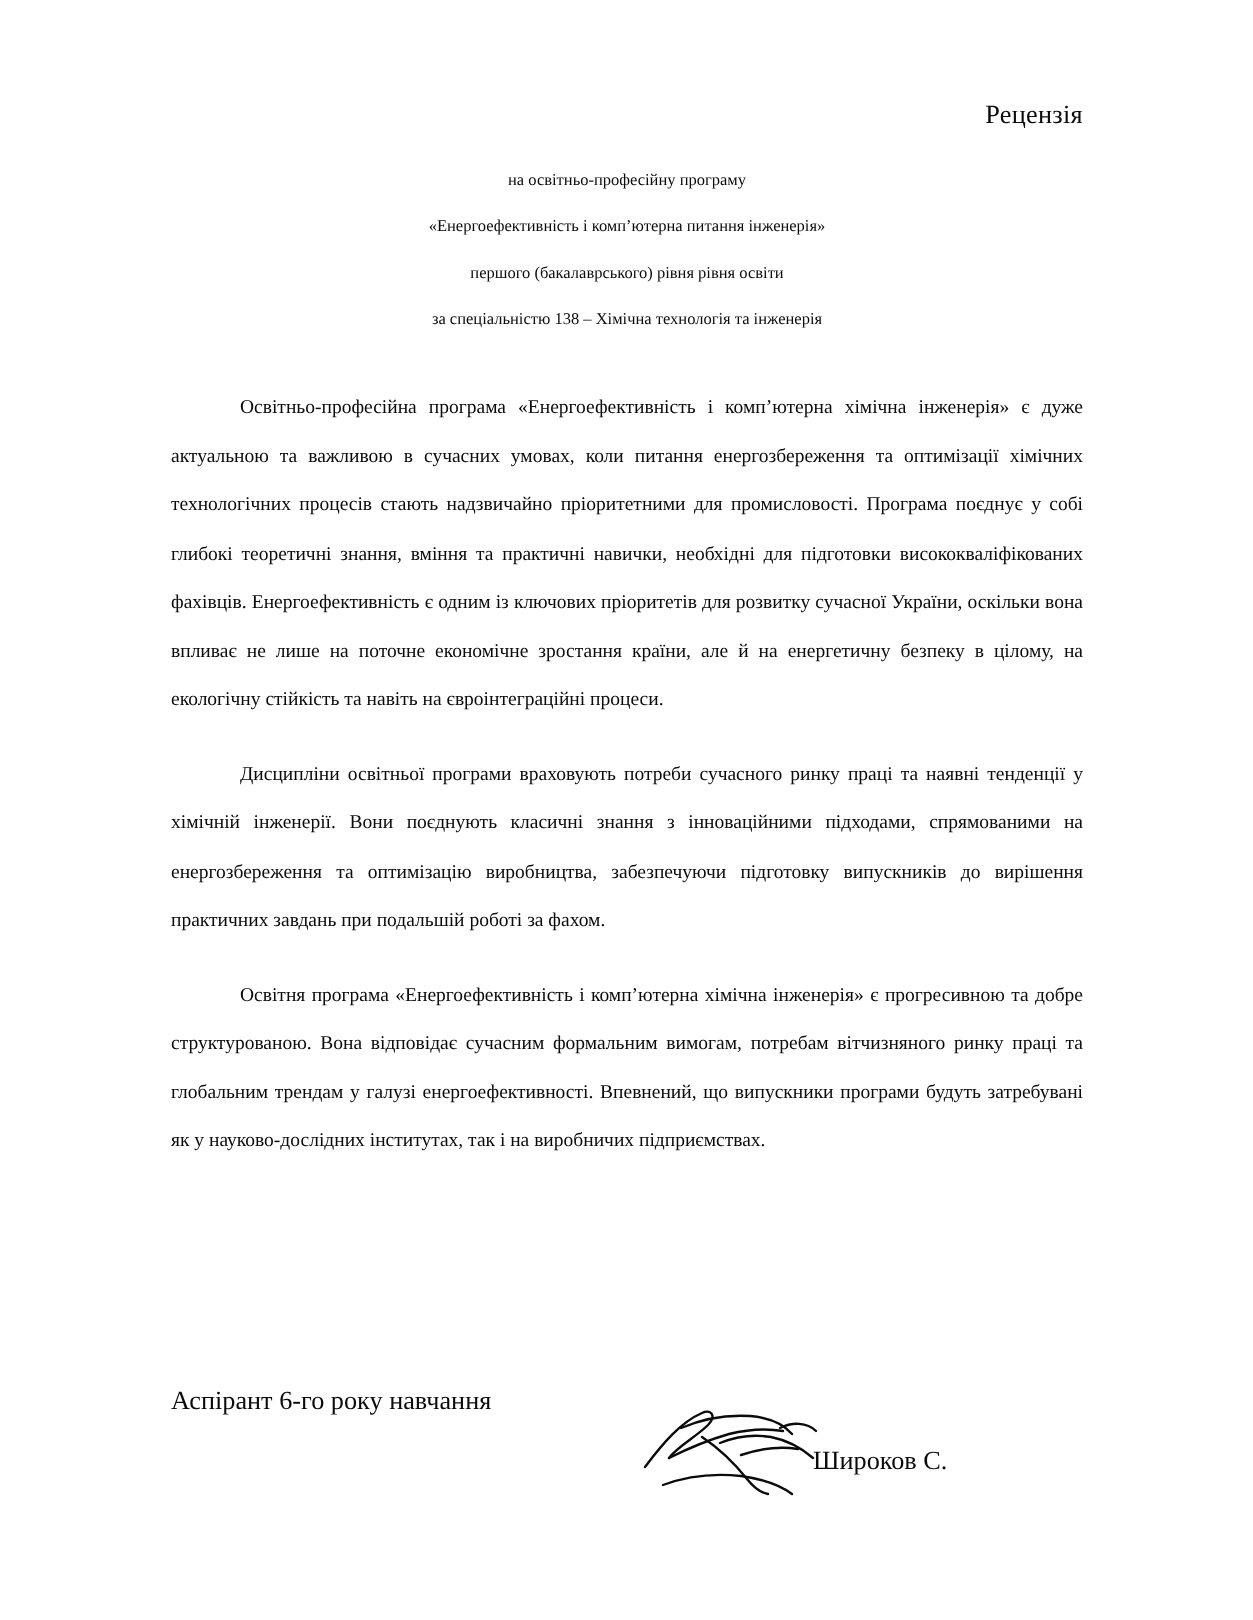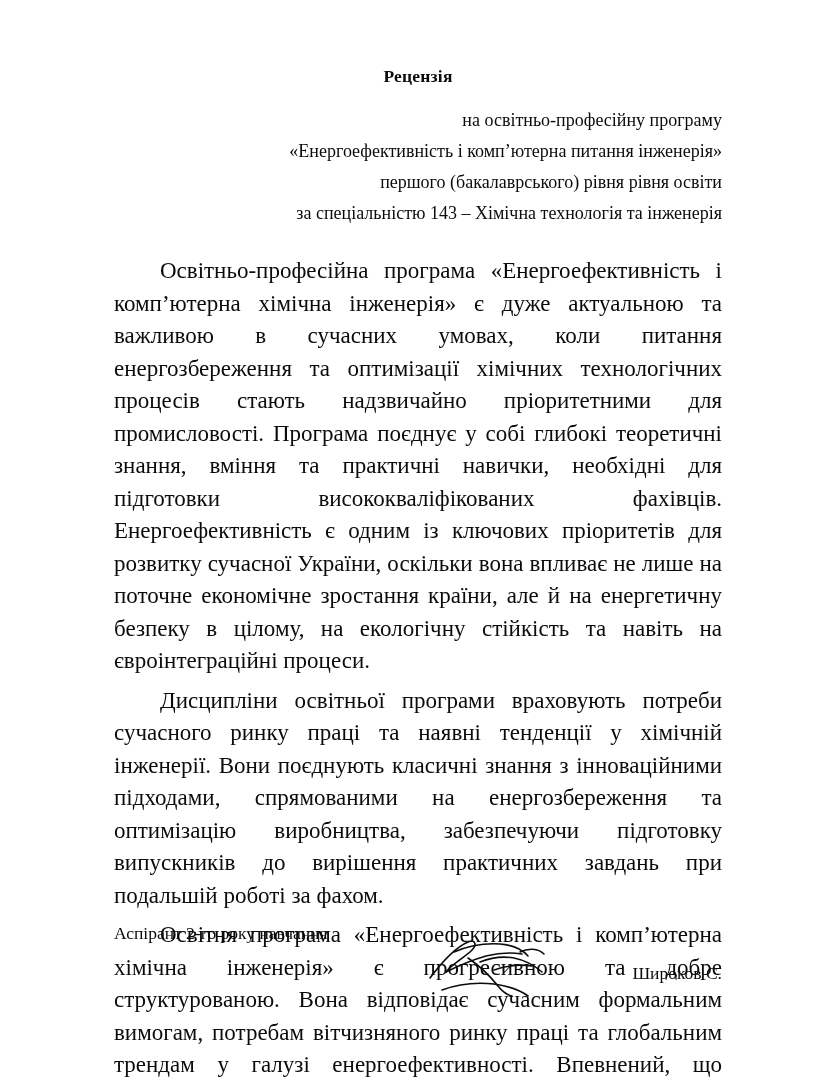--- a/index.html
+++ b/index.html
@@ -17,66 +17,66 @@
     font-family: "Liberation Serif", "DejaVu Serif", serif;
     color: #0b0b0b;
   }
   .content {
     position: absolute;
     left: 114px;
     top: 66px;
     width: 608px;
   }
   .title {
-    text-align: center;
-    font-weight: bold;
+    text-align: right;
+    font-weight: normal;
     font-size: 17.5px;
     letter-spacing: 0.2px;
     margin: 0 0 18px 0;
   }
   .subtitle-line {
-    text-align: right;
-    font-size: 18px;
+    text-align: center;
+    font-size: 11px;
     line-height: 31px;
     margin: 0;
   }
   .subtitles {
     margin-bottom: 26px;
   }
   .para {
     text-align: justify;
     text-justify: inter-word;
-    font-size: 23px;
+    font-size: 13px;
     line-height: 32.5px;
     margin: 0 0 0 0;
     text-indent: 46px;
     hyphens: none;
   }
   .para + .para {
-    margin-top: 7px;
+    margin-top: 17px;
   }
   .sign-block {
     position: absolute;
     left: 114px;
     top: 918px;
     width: 608px;
     font-size: 17.5px;
     line-height: 31px;
   }
   .sign-left {
     position: absolute;
     left: 0;
     top: 0;
     width: 330px;
   }
   .sign-right {
     position: absolute;
     right: 0;
     top: 40px;
-    text-align: right;
+    text-align: left;
     width: 180px;
   }
   .signature {
     position: absolute;
     left: 310px;
     top: 14px;
     width: 140px;
     height: 72px;
   }
 </style>
@@ -86,33 +86,33 @@
 <div class="page">
 
   <div class="content">
 
     <h1 class="title">Рецензія</h1>
 
     <div class="subtitles">
       <p class="subtitle-line">на освітньо-професійну програму</p>
       <p class="subtitle-line">«Енергоефективність і комп’ютерна питання інженерія»</p>
       <p class="subtitle-line">першого (бакалаврського) рівня рівня освіти</p>
-      <p class="subtitle-line">за спеціальністю 143 – Хімічна технологія та інженерія</p>
+      <p class="subtitle-line">за спеціальністю 138 – Хімічна технологія та інженерія</p>
     </div>
 
     <p class="para">Освітньо-професійна програма «Енергоефективність і комп’ютерна хімічна інженерія» є дуже актуальною та важливою в сучасних умовах, коли питання енергозбереження та оптимізації хімічних технологічних процесів стають надзвичайно пріоритетними для промисловості. Програма поєднує у собі глибокі теоретичні знання, вміння та практичні навички, необхідні для підготовки висококваліфікованих фахівців. Енергоефективність є одним із ключових пріоритетів для розвитку сучасної України, оскільки вона впливає не лише на поточне економічне зростання країни, але й на енергетичну безпеку в цілому, на екологічну стійкість та навіть на євроінтеграційні процеси.</p>
     <p class="para">Дисципліни освітньої програми враховують потреби сучасного ринку праці та наявні тенденції у хімічній інженерії. Вони поєднують класичні знання з інноваційними підходами, спрямованими на енергозбереження та оптимізацію виробництва, забезпечуючи підготовку випускників до вирішення практичних завдань при подальшій роботі за фахом.</p>
     <p class="para">Освітня програма «Енергоефективність і комп’ютерна хімічна інженерія» є прогресивною та добре структурованою. Вона відповідає сучасним формальним вимогам, потребам вітчизняного ринку праці та глобальним трендам у галузі енергоефективності. Впевнений, що випускники програми будуть затребувані як у науково-дослідних інститутах, так і на виробничих підприємствах.</p>
 
   </div>
 
   <div class="sign-block">
 
     <div class="sign-left">
-      <div>Аспірант 2-го року навчання</div>
+      <div>Аспірант 6-го року навчання</div>
     </div>
 
     <div class="signature">
       <svg viewBox="0 0 140 72" width="140" height="72" aria-hidden="true">
         <g fill="none" stroke="#0b0b0b" stroke-width="1.6" stroke-linecap="round" stroke-linejoin="round">
           <path d="M6 46 C 18 30, 30 16, 44 10 C 50 7, 54 12, 48 18 C 40 26, 28 32, 22 40"></path>
           <path d="M22 40 C 34 34, 48 28, 62 24 C 74 21, 86 20, 98 22"></path>
           <path d="M30 20 C 44 14, 60 11, 76 12 C 88 13, 98 17, 104 24"></path>
           <path d="M44 26 C 56 34, 66 44, 74 54 C 78 59, 82 63, 88 64"></path>
           <path d="M56 30 C 66 26, 78 24, 90 26 C 100 28, 110 33, 118 40"></path>

